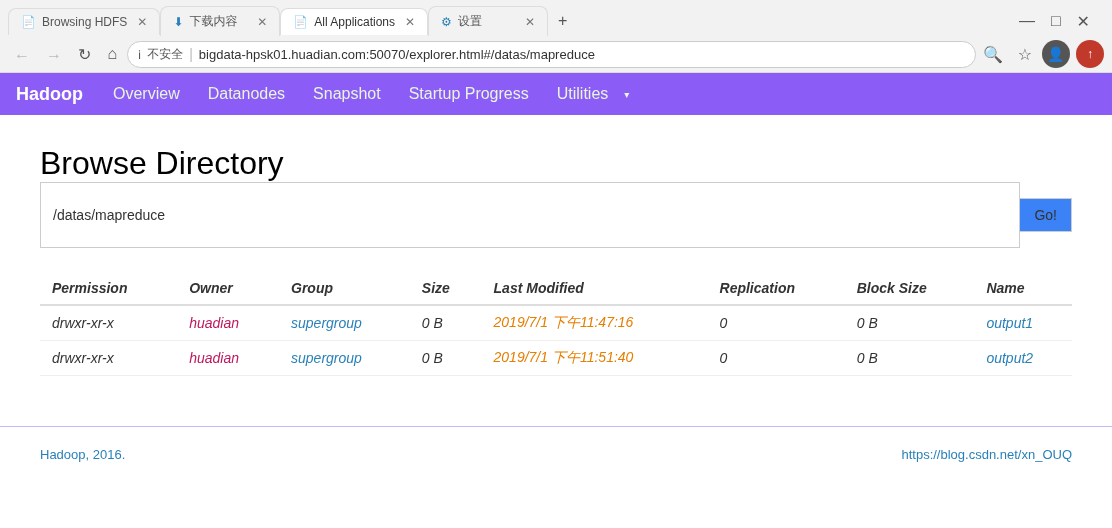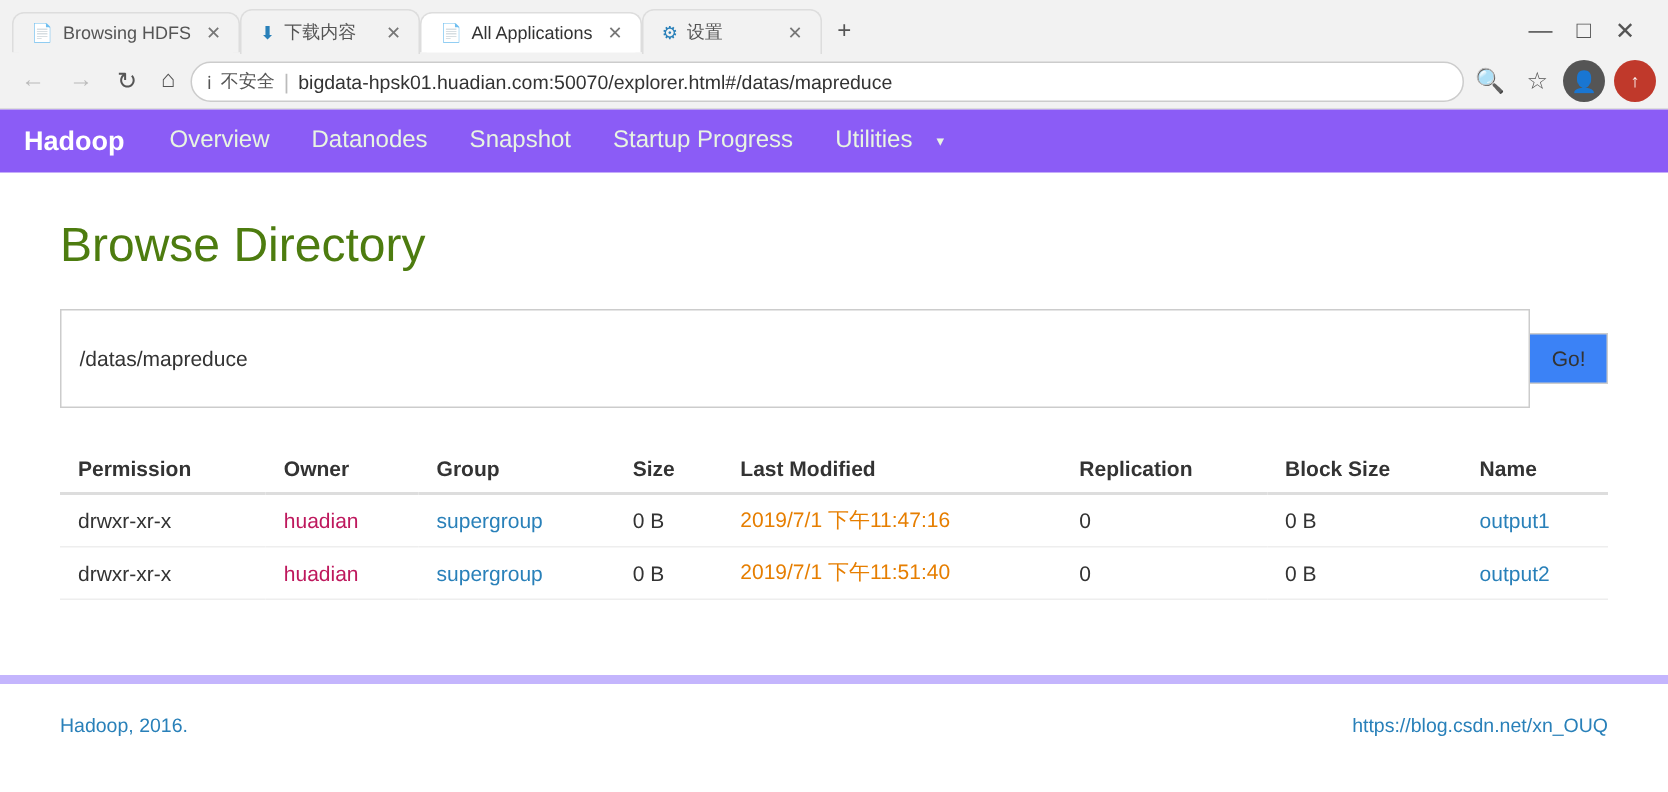--- a/index.html
+++ b/index.html
@@ -30,36 +30,36 @@
 
     
     .hadoop-nav { background: #8b5cf6; display: flex; align-items: center; padding: 0 16px; }
     .hadoop-brand { color: #fff; font-size: 18px; font-weight: bold; padding: 10px 16px 10px 0; }
     .nav-link { color: #e8f5e2; font-size: 16px; padding: 12px 14px; cursor: pointer; text-decoration: none; }
     .nav-utilities { display: flex; align-items: center; gap: 2px; }
     .dropdown-arrow { font-size: 10px; }
 
     
     .main-content { padding: 30px 40px; }
-    .page-title { font-size: 32px; font-weight: normal; color: #4d7c0f; margin-bottom: 24px; }
+    .page-title { font-size: 32px; font-weight: normal; color: #000000; }
     .path-row { display: flex; align-items: center; gap: 0; margin-bottom: 24px; }
     .path-input { flex: 1; border: 1px solid #ccc; padding: 24px 12px; font-size: 14px; color: #333; outline: none; }
     .go-btn { background: #3b82f6; border: 1px solid #ccc; border-left: none; padding: 8px 14px; font-size: 14px; cursor: pointer; color: #333; }
 
     
-    .dir-table { width: 100%; border-collapse: collapse; }
+    .dir-table { width: 100%; border-collapse: collapse; font-style: italic; }
     .dir-table th { text-align: left; padding: 8px 12px; font-weight: bold; color: #333; border-bottom: 2px solid #ddd; }
     .dir-table td { padding: 8px 12px; border-bottom: 1px solid #eee; color: #333; }
     .owner-link { color: #be185d; text-decoration: none; }
     .group-link { color: #2980b9; text-decoration: none; }
     .name-link { color: #2980b9; text-decoration: none; }
     .date-link { color: #e67e00; text-decoration: none; }
 
     
-    .footer { padding: 20px 40px; border-top: 6px solid #c4b5fd; margin-top: 20px; display: flex; justify-content: space-between; align-items: center; }
+    .footer { padding: 20px 40px; border-top: 1px solid #c4b5fd; margin-top: 20px; display: flex; justify-content: space-between; align-items: center; }
     .footer-left { color: #2980b9; font-size: 13px; }
     .footer-right { color: #2980b9; font-size: 13px; }
   </style>
 </head>
 <body>
 
 <div class="browser-chrome">
 
   <div class="title-bar">
     <div class="tab">

